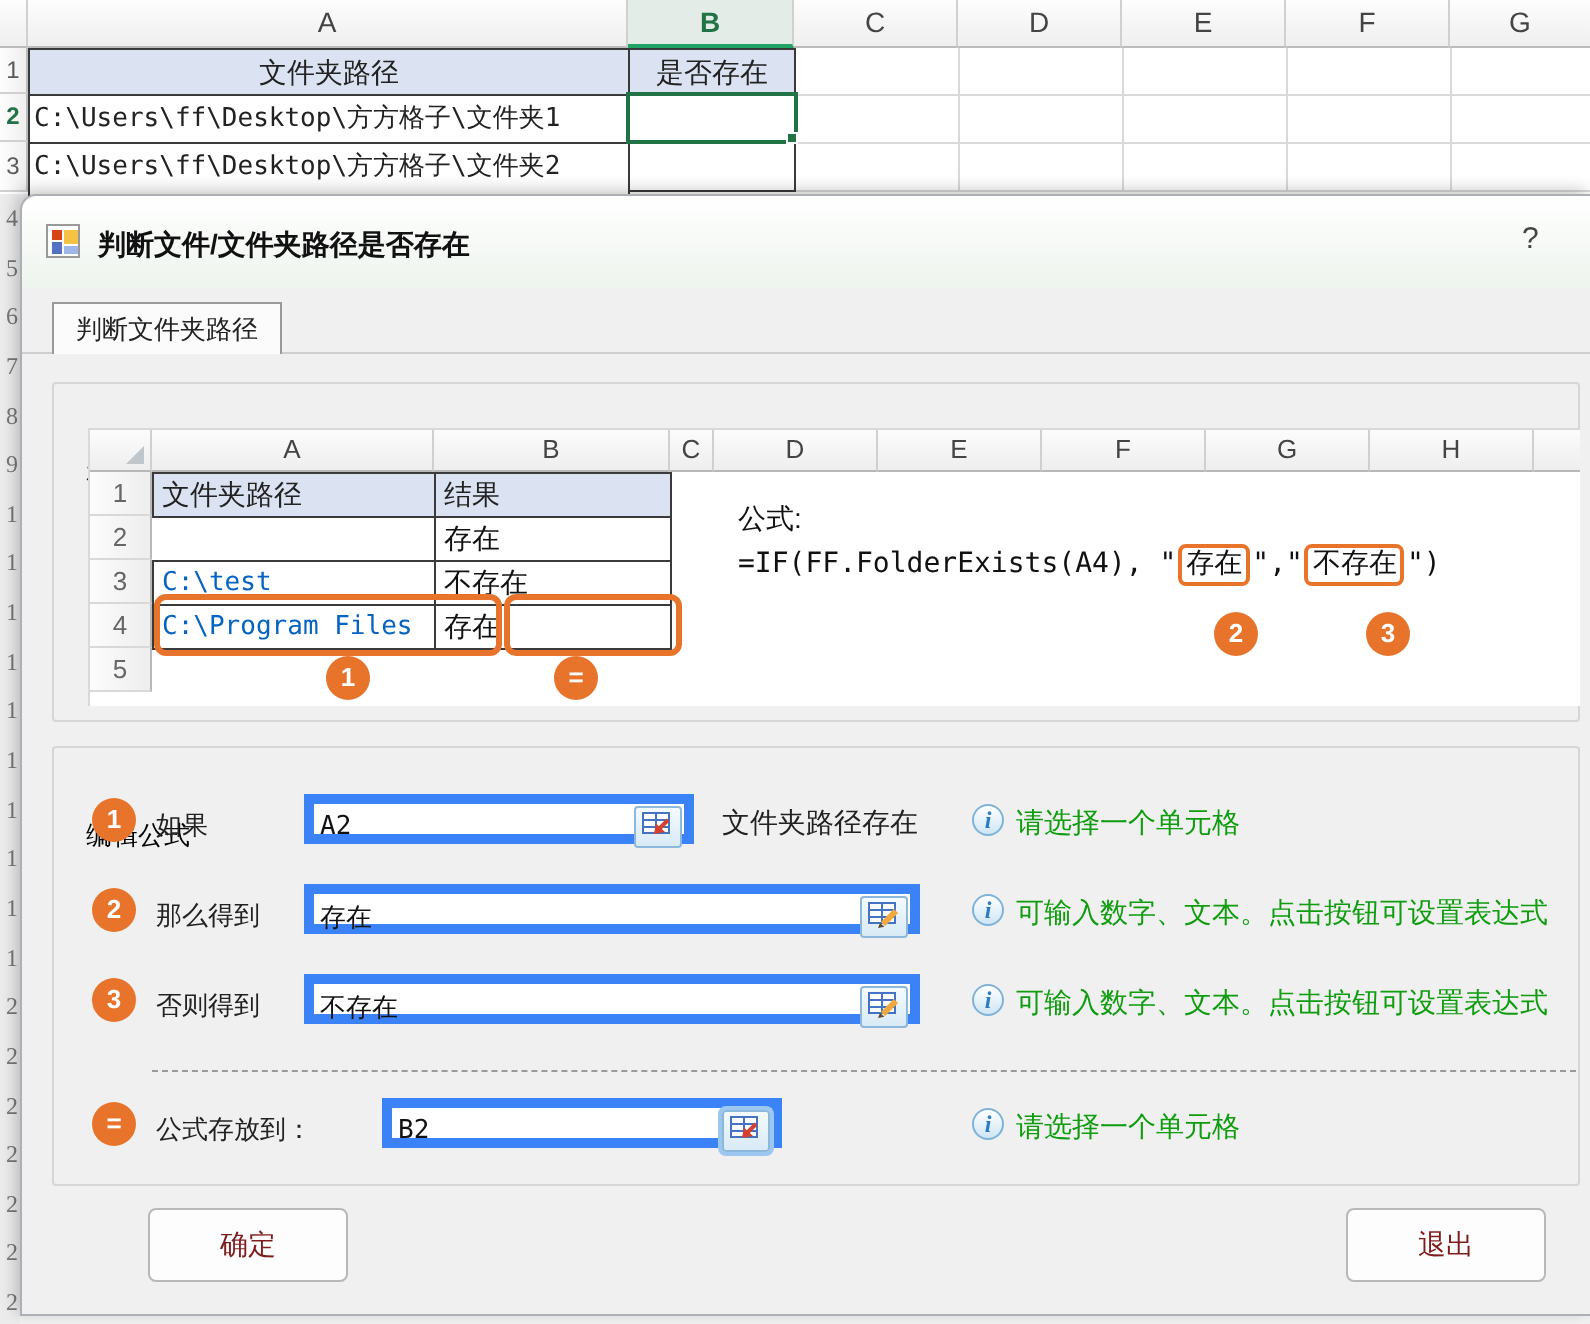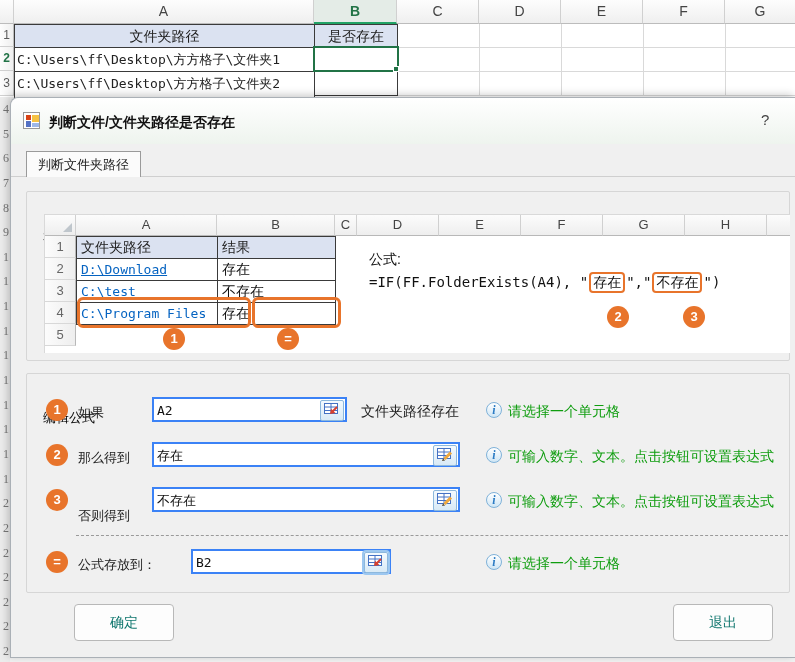--- a/index.html
+++ b/index.html
@@ -69,36 +69,36 @@
   .orect{border:3px solid #e8742b;border-radius:6px;background:transparent;}
   .badge{width:22px;height:22px;border-radius:50%;background:#e8742b;color:#fff;
          font-size:13px;font-weight:bold;text-align:center;line-height:22px;}
 
   .formula{font-size:14px;color:#111;white-space:nowrap;}
   .fbox{display:inline-block;border:2px solid #e8742b;border-radius:4px;
         padding:0 2px;margin:0 1px;line-height:17px;}
 
   
   .elabel{font-size:13px;color:#222;}
-  .einput{height:25px;background:#fff;border:2px solid #3b82f6;}
+  .einput{height:25px;background:#fff;border:5px solid #3b82f6;}
   .einput input{position:absolute;left:3px;top:1px;right:28px;height:21px;border:none;outline:none;
                 font-family:"DejaVu Sans Mono",monospace;font-size:13px;color:#111;background:transparent;padding:0;}
   .pickbtn{position:absolute;top:1px;right:1px;width:24px;height:21px;
            border:1px solid #8db8dd;border-radius:2px;
            background:linear-gradient(#f4fafe,#d9eaf6);padding:0;cursor:pointer;}
   .pickbtn.focused{box-shadow:0 0 0 2px #9cc7f0;}
   .suffix-text{font-size:14px;color:#222;}
   .hint{font-size:14px;color:#0f9d0f;white-space:nowrap;}
   .info-ico{display:inline-block;width:16px;height:16px;border-radius:50%;
             background:linear-gradient(#ffffff,#cfe6f5);border:1px solid #7fb2d9;
             color:#2c7cc4;font-family:"Liberation Serif",serif;font-style:italic;
             font-weight:bold;font-size:12px;text-align:center;line-height:15px;}
   .dashline{border-top:1px dashed #9a9a9a;height:0;}
   .dlgbtn{background:#fdfdfd;border:1px solid #b8b8b8;border-radius:4px;
-          font-size:14px;color:#0f766e;font-family:"Liberation Sans",sans-serif;cursor:pointer;}
+          font-size:14px;color:#7f1d1d;font-family:"Liberation Sans",sans-serif;cursor:pointer;}
 </style>
 </head>
 <body>
 
 <div class="abs topsheet">
 
   <div class="abs colh" style="left:0;width:14px;"></div>
   <div class="abs colh" style="left:14px;width:300px;">A</div>
   <div class="abs colh sel" style="left:314px;width:83px;">B</div>
   <div class="abs colh" style="left:397px;width:82px;">C</div>
@@ -190,21 +190,20 @@
     <div class="abs mcolh" style="left:722px;width:24px;border-right:none;"></div>
 
     <div class="abs mrowh" style="top:21px;height:22px;line-height:21px;">1</div>
     <div class="abs mrowh" style="top:43px;height:22px;line-height:21px;">2</div>
     <div class="abs mrowh" style="top:65px;height:22px;line-height:21px;">3</div>
     <div class="abs mrowh" style="top:87px;height:22px;line-height:21px;">4</div>
     <div class="abs mrowh" style="top:109px;height:22px;line-height:21px;">5</div>
 
     <div class="abs mcell hdr" style="left:31px;top:21px;width:142px;height:23px;line-height:21px;">文件夹路径</div>
     <div class="abs mcell hdr" style="left:172px;top:21px;width:119px;height:23px;line-height:21px;">结果</div>
-    <div class="abs mcell mlink ulink mono" style="left:31px;top:43px;width:142px;height:23px;line-height:21px;font-size:13px;">D:\Download</div>
     <div class="abs mcell" style="left:172px;top:43px;width:119px;height:23px;line-height:21px;">存在</div>
     <div class="abs mcell mlink mono" style="left:31px;top:65px;width:142px;height:23px;line-height:21px;font-size:13px;">C:\test</div>
     <div class="abs mcell" style="left:172px;top:65px;width:119px;height:23px;line-height:21px;">不存在</div>
     <div class="abs mcell mlink mono" style="left:31px;top:87px;width:142px;height:23px;line-height:21px;font-size:13px;">C:\Program Files</div>
     <div class="abs mcell" style="left:172px;top:87px;width:119px;height:23px;line-height:21px;">存在</div>
 
     <div class="abs orect" style="left:32px;top:82px;width:174px;height:31px;"></div>
     <div class="abs orect" style="left:207px;top:82px;width:89px;height:31px;"></div>
     <div class="abs badge" style="left:118px;top:113px;">1</div>
     <div class="abs badge" style="left:232px;top:113px;">=</div>
@@ -251,21 +250,21 @@
         <line x1="7" y1="0.5" x2="7" y2="10.5" stroke="#4472c4"></line>
         <line x1="7.5" y1="11" x2="14" y2="4.5" stroke="#f0a93c" stroke-width="3"></line>
         <path d="M5 13 L8.2 12.4 L6 10.5 Z" fill="#5b4a2f"></path>
       </svg>
     </button>
   </div>
   <span class="abs info-ico" style="left:475px;top:349px;">i</span>
   <div class="abs hint" style="left:497px;top:350px;">可输入数字、文本。点击按钮可设置表达式</div>
 
   <div class="abs badge" style="left:35px;top:391px;">3</div>
-  <div class="abs elabel" style="left:67px;top:396px;margin-top:13px;">否则得到</div>
+  <div class="abs elabel" style="left:67px;top:396px;">否则得到</div>
   <div class="abs einput" style="left:141px;top:389px;width:308px;">
     <input value="不存在" style="">
     <button class="pickbtn">
       <svg width="16" height="13" viewBox="0 0 16 13">
         <rect x="0.5" y="0.5" width="13" height="10" fill="#fff" stroke="#4472c4"></rect>
         <line x1="0.5" y1="4" x2="13.5" y2="4" stroke="#4472c4"></line>
         <line x1="0.5" y1="7.5" x2="13.5" y2="7.5" stroke="#4472c4"></line>
         <line x1="7" y1="0.5" x2="7" y2="10.5" stroke="#4472c4"></line>
         <line x1="7.5" y1="11" x2="14" y2="4.5" stroke="#f0a93c" stroke-width="3"></line>
         <path d="M5 13 L8.2 12.4 L6 10.5 Z" fill="#5b4a2f"></path>

